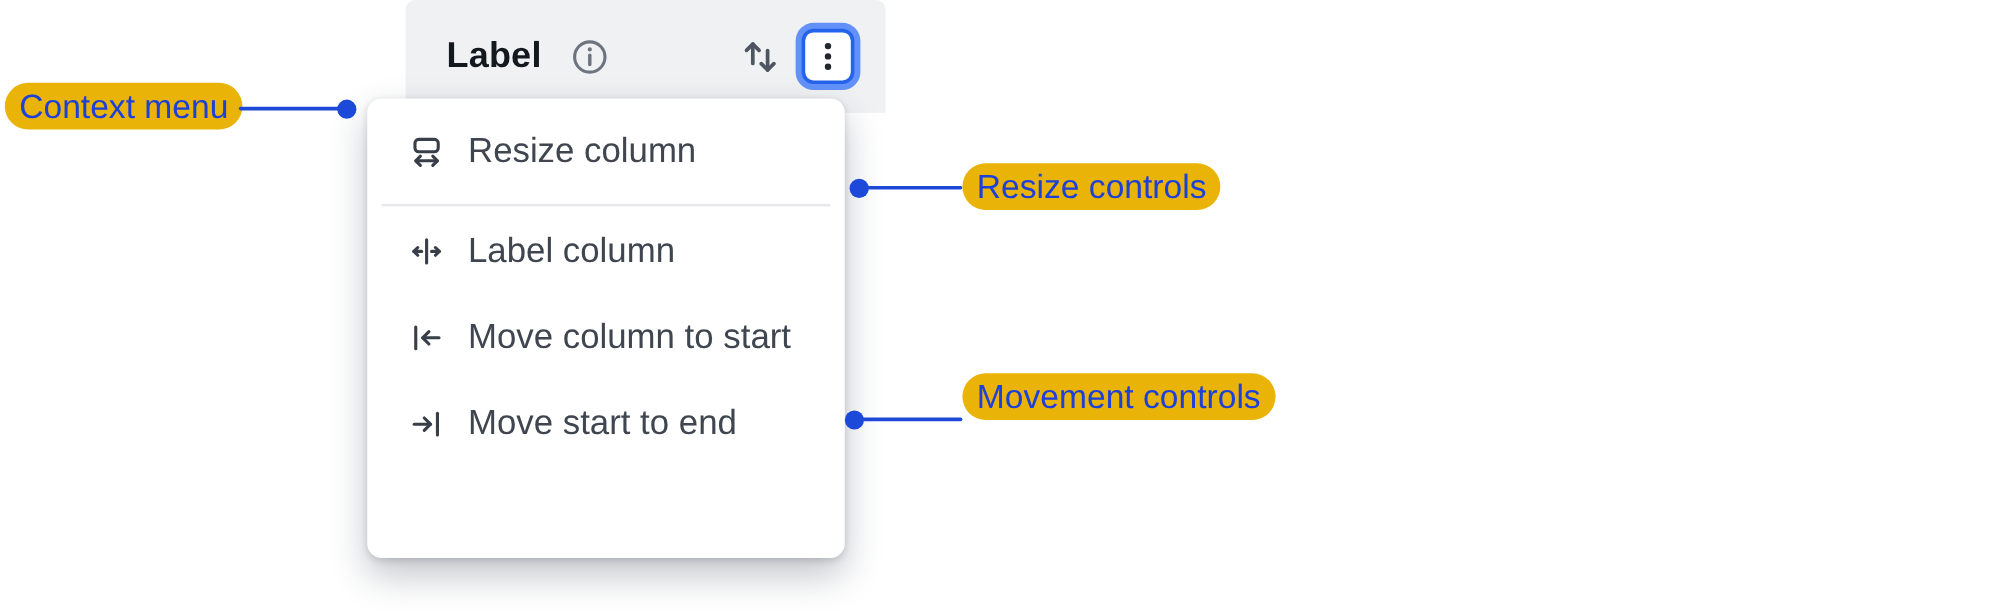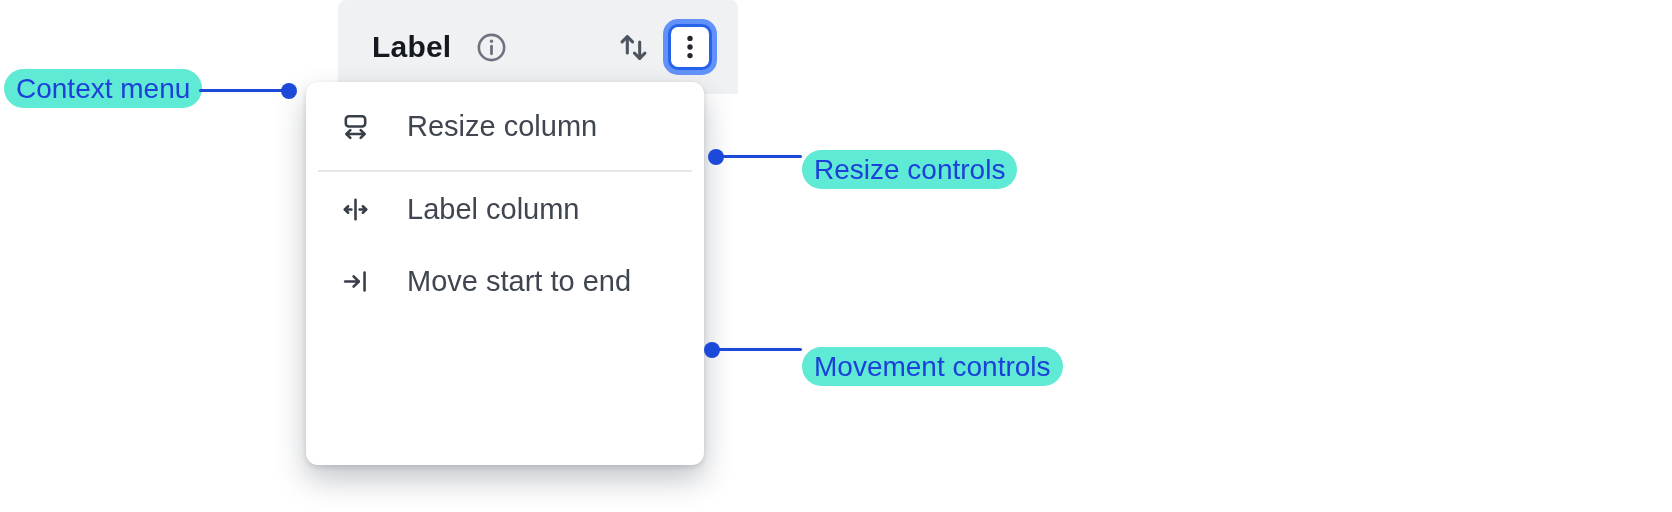--- a/index.html
+++ b/index.html
@@ -55,41 +55,41 @@
     background: #ffffff;
     border-radius: 12px;
     box-shadow: 0 14px 30px rgba(32,42,62,.28), 0 2px 5px rgba(32,42,62,.15);
     padding: 8px 0 5px;
   }
   .menu-item {
     height: 72px;
     display: flex;
     align-items: center;
     padding-left: 34px;
-    gap: 36px;
+    gap: 19px;
     cursor: pointer;
   }
   .menu-item .icon { color: #383f49; }
   .menu-item .mi-label {
     font-size: 29px;
     color: #3f4650;
     white-space: nowrap;
   }
   .menu-divider {
     height: 2px;
     background: #e5e7ea;
     margin: 8px 12px 1px 12px;
   }
 
   
   .pill {
     position: absolute;
     height: 39px;
     border-radius: 20px;
-    background: #5eead4;
+    background: #eab308;
     display: inline-flex;
     align-items: center;
     padding: 0 12px;
     font-size: 28px;
     font-weight: 500;
     color: #1c40d8;
     white-space: nowrap;
   }
   .conn-line {
     position: absolute;
@@ -103,25 +103,25 @@
     border-radius: 50%;
     background: #1d49d9;
   }
 
   .pill-context   { left: 4px;   top: 69px;  }
   .line-context   { left: 199px; top: 89px;  width: 86px; }
   .dot-context    { left: 281px; top: 83px;  }
 
   .dot-resize     { left: 708px; top: 149px; }
   .line-resize    { left: 720px; top: 155px; width: 82px; }
-  .pill-resize    { left: 802px; top: 150px; }
+  .pill-resize    { left: 802px; top: 136px; }
 
   .dot-move       { left: 704px; top: 342px; }
   .line-move      { left: 716px; top: 348px; width: 86px; }
-  .pill-move      { left: 802px; top: 347px; }
+  .pill-move      { left: 802px; top: 311px; }
 
   svg { display: block; }
 </style>
 </head>
 <body>
 
 <div class="canvas">
 
   <div class="col-header">
     <span class="hdr-label">Label</span>
@@ -179,20 +179,30 @@
           <line x1="12" y1="4.5" x2="12" y2="19.5"></line>
           <line x1="8.8" y1="12" x2="3.8" y2="12"></line>
           <polyline points="6.3,9.5 3.8,12 6.3,14.5"></polyline>
           <line x1="15.2" y1="12" x2="20.2" y2="12"></line>
           <polyline points="17.7,9.5 20.2,12 17.7,14.5"></polyline>
         </svg>
       </span>
       <span class="mi-label">Label column</span>
     </div>
 
+    <div class="menu-item">
+      <span class="icon">
+        <svg width="31" height="31" viewBox="0 0 24 24" fill="none" stroke="currentColor" stroke-width="2" stroke-linecap="round" stroke-linejoin="round">
+          <line x1="5" y1="5" x2="5" y2="19"></line>
+          <line x1="20" y1="12" x2="9.5" y2="12"></line>
+          <polyline points="13.5,8 9.5,12 13.5,16"></polyline>
+        </svg>
+      </span>
+      <span class="mi-label">Move column to start</span>
+    </div>
 
     <div class="menu-item">
       <span class="icon">
         <svg width="31" height="31" viewBox="0 0 24 24" fill="none" stroke="currentColor" stroke-width="2" stroke-linecap="round" stroke-linejoin="round">
           <line x1="19" y1="5" x2="19" y2="19"></line>
           <line x1="4" y1="12" x2="14.5" y2="12"></line>
           <polyline points="10.5,8 14.5,12 10.5,16"></polyline>
         </svg>
       </span>
       <span class="mi-label">Move start to end</span>

